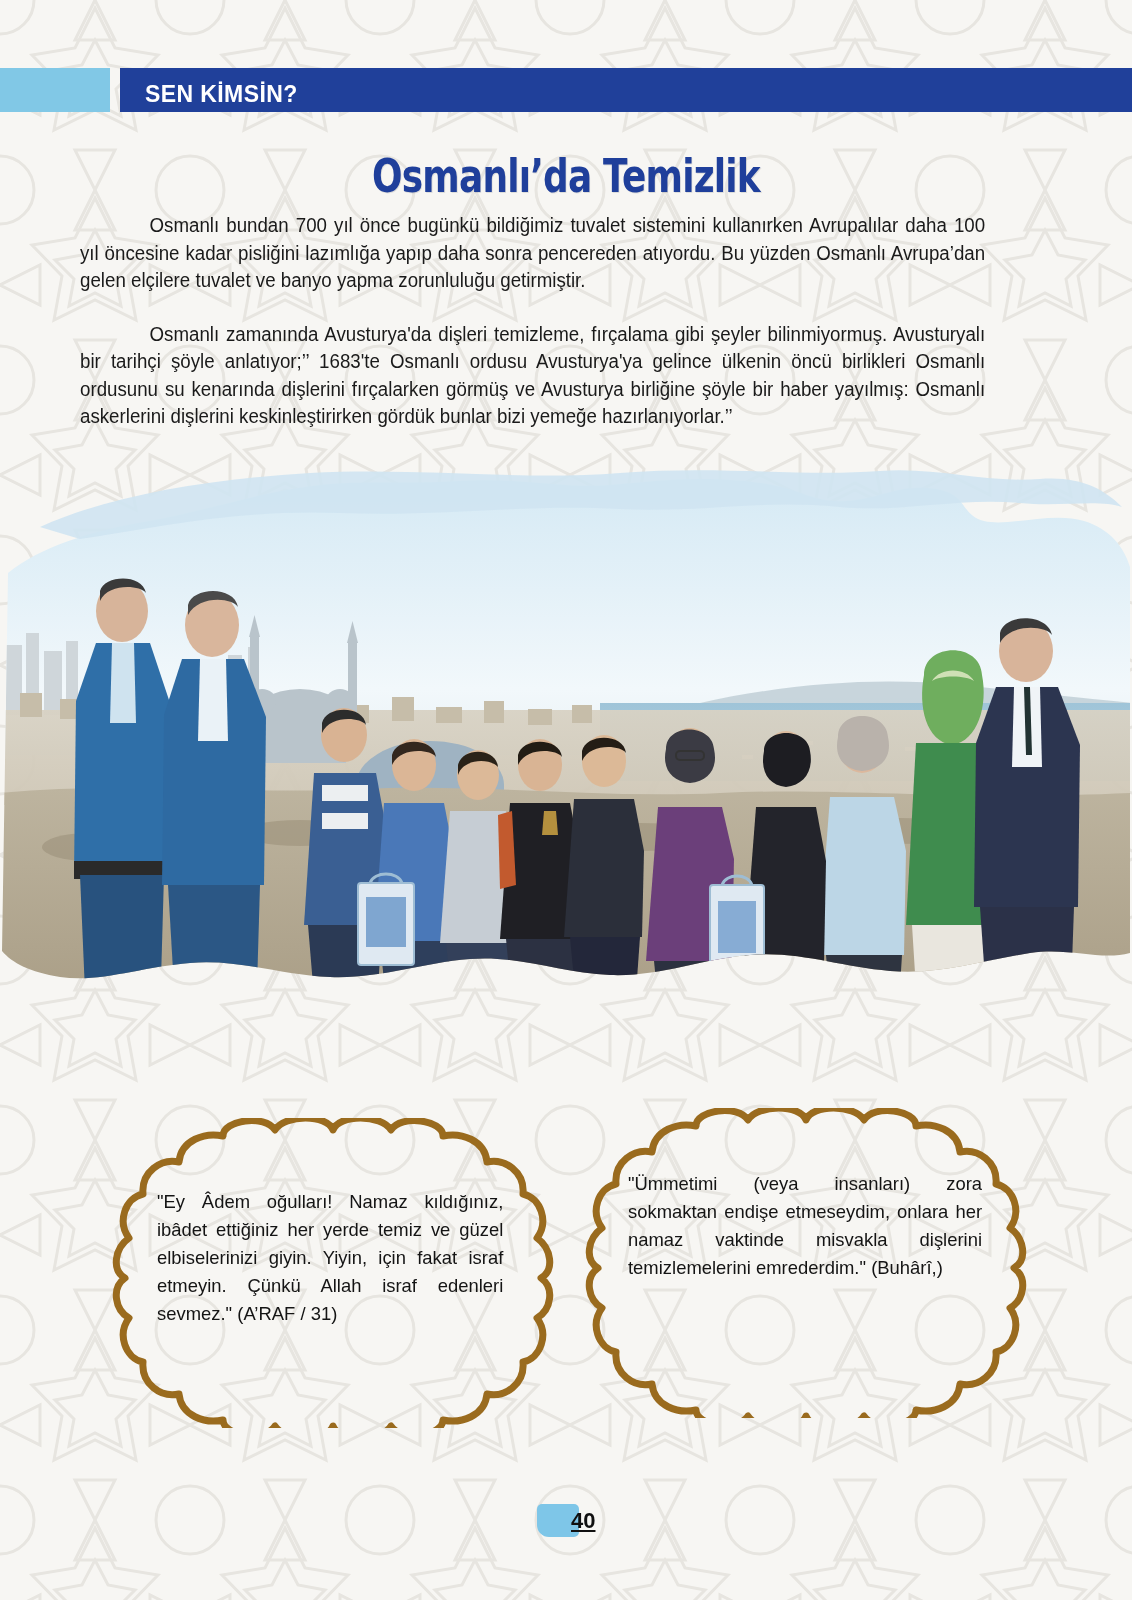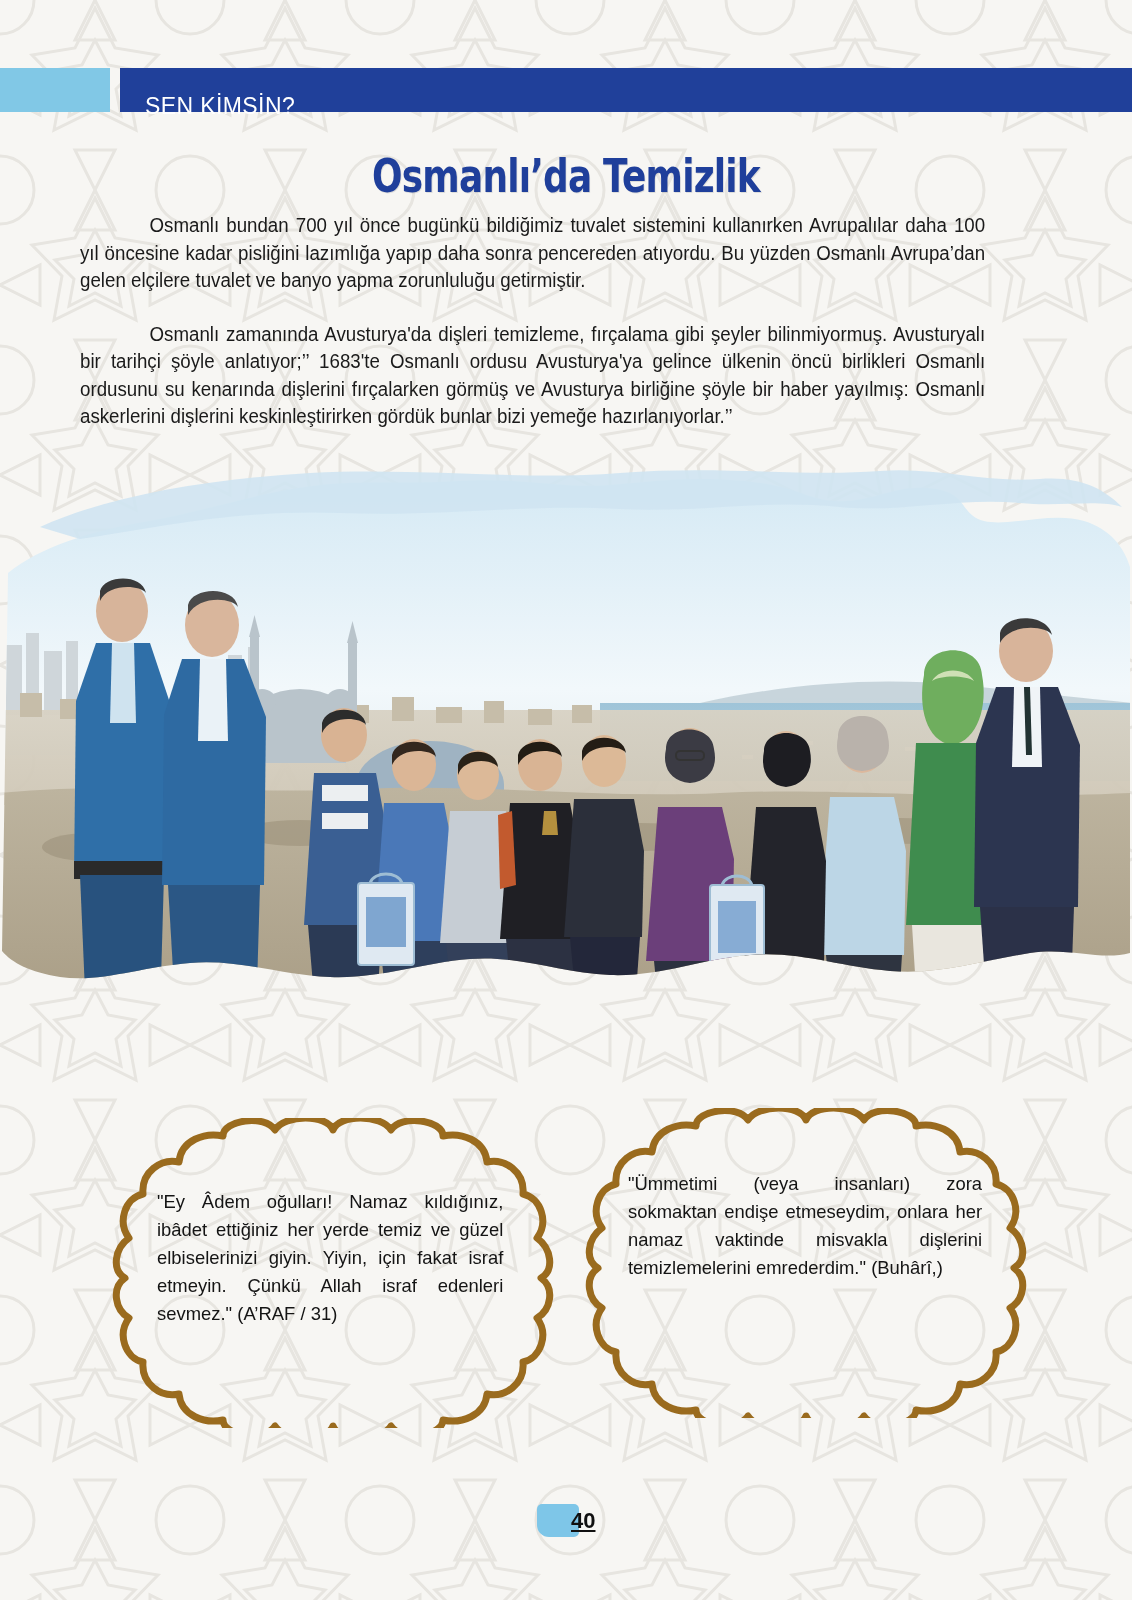--- a/index.html
+++ b/index.html
@@ -44,26 +44,26 @@
     position: absolute;
     left: 120px;
     top: 0;
     width: 1012px;
     height: 44px;
     background: #20409a;
   }
   #header-title {
     position: absolute;
     left: 145px;
-    top: 16px;
+    top: 4px;
     height: 44px;
     line-height: 44px;
     color: #ffffff;
     font-size: 23px;
-    font-weight: normal;
+    font-weight: bold;
     letter-spacing: .4px;
     white-space: nowrap;
   }
 
   
   #article-title {
     position: absolute;
     top: 149px;
     left: 0;
     width: 1132px;

